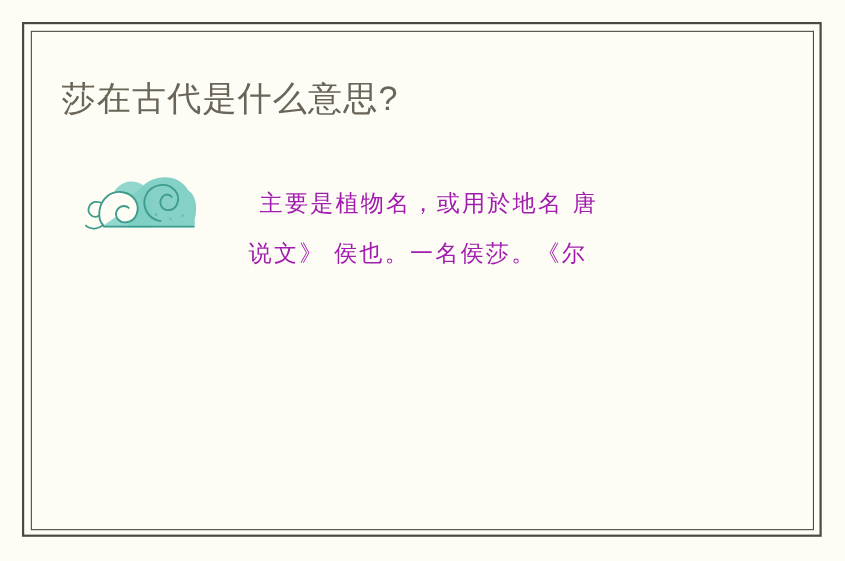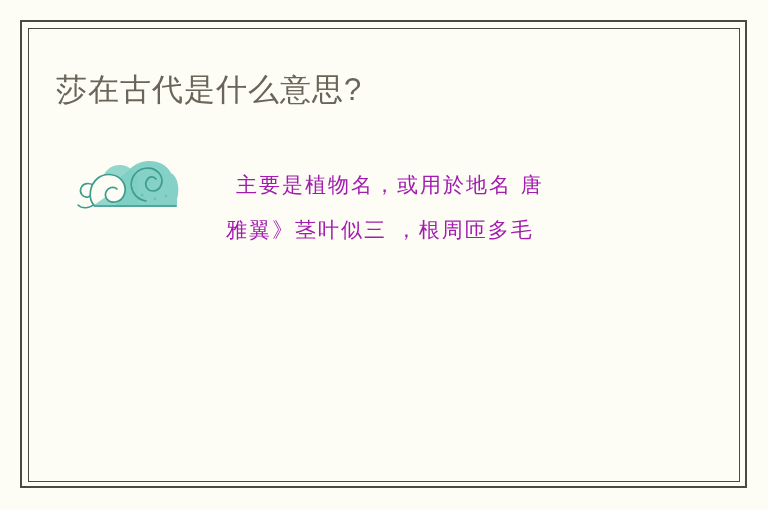--- a/index.html
+++ b/index.html
@@ -117,16 +117,16 @@
         <path d="M74 46 C62 44 56 32 61 22 C66 12 80 10 87 18 C93 25 89 36 81 36
                  C75 36 72 30 75 25 C77 21 82 21 84 24" fill="none" stroke="#3e9c8d" stroke-width="1.7" stroke-linecap="round"></path>
 
         <path d="M22 51 L104 51" stroke="#3e9c8d" stroke-width="1.4" stroke-linecap="round"></path>
       </g>
     </svg>
   </div>
 
   <div class="body-text">
     <div class="body-line first">主要是植物名，或用於地名 唐</div>
-    <div class="body-line">雅翼》茎叶似三  ，根周匝多毛</div>
+    <div class="body-line">说文》  侯也。一名侯莎。《尔</div>
   </div>
 
 </div>
 
 </body></html>

